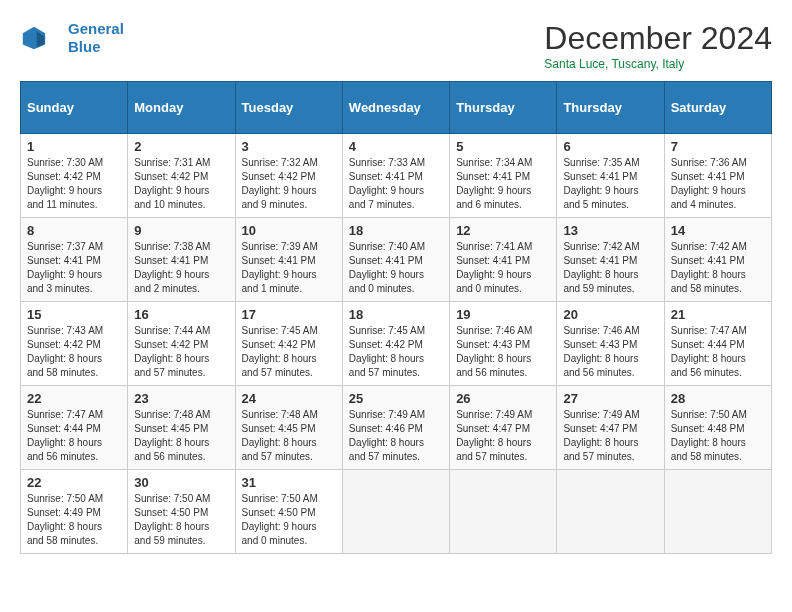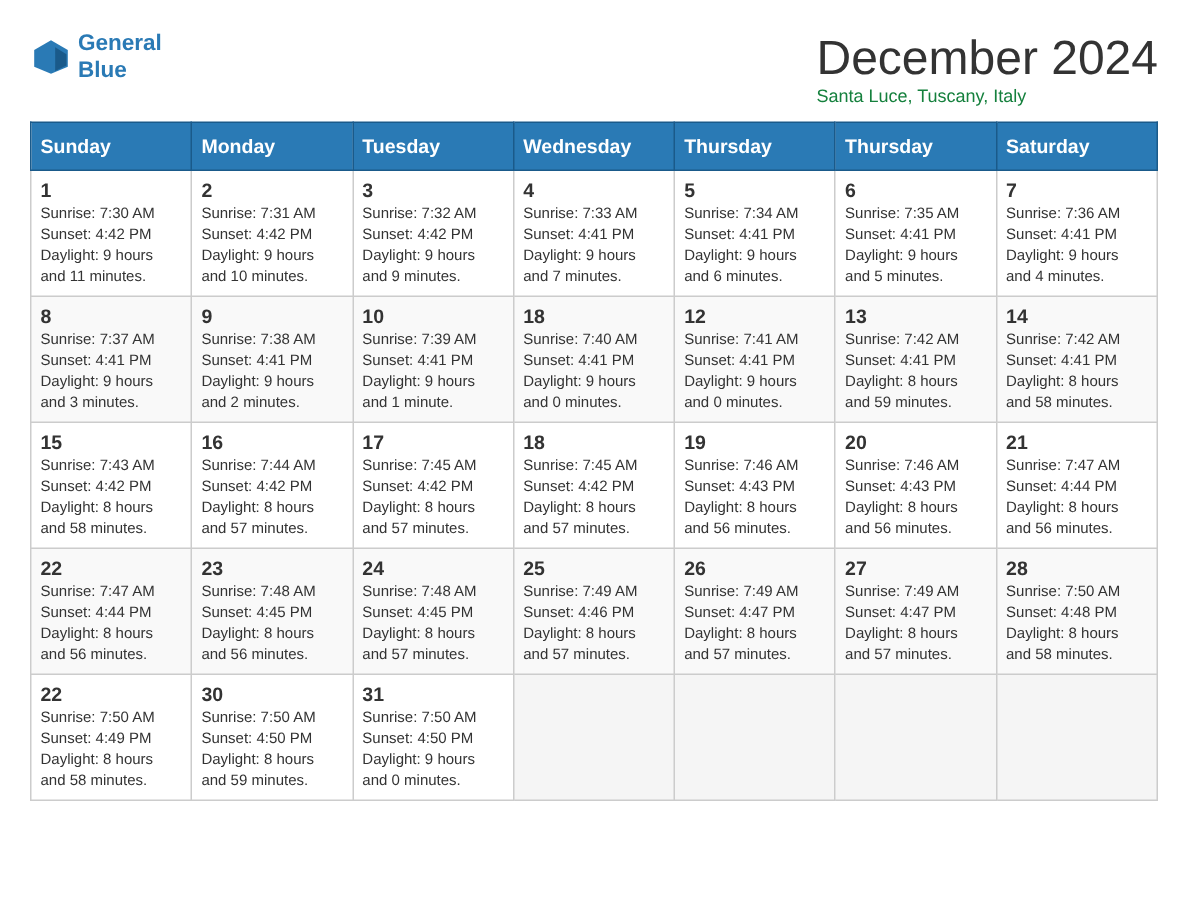--- a/index.html
+++ b/index.html
@@ -12,21 +12,21 @@
     }
     .header-area {
       display: flex;
       justify-content: space-between;
       align-items: flex-start;
       margin-bottom: 10px;
     }
     .logo {
       display: flex;
       align-items: center;
-      gap: 4px;
+      gap: 20px;
     }
     .logo-text {
       font-size: 15px;
       font-weight: bold;
       color: #333;
       line-height: 1.2;
     }
     .logo-text span {
       color: #2a7ab5;
     }
@@ -47,21 +47,21 @@
       color: #15803d;
     }
     .calendar {
       width: 100%;
       border-collapse: collapse;
       border: 1px solid #ccc;
     }
     .calendar th {
       background-color: #2a7ab5;
       color: #fff;
-      padding: 8px 6px;
+      padding: 18px 6px;
       font-size: 13px;
       text-align: left;
       border: 1px solid #1a5a8a;
     }
     .calendar td {
       border: 1px solid #ccc;
       vertical-align: top;
       padding: 5px 6px;
       font-size: 10.5px;
       color: #333;

